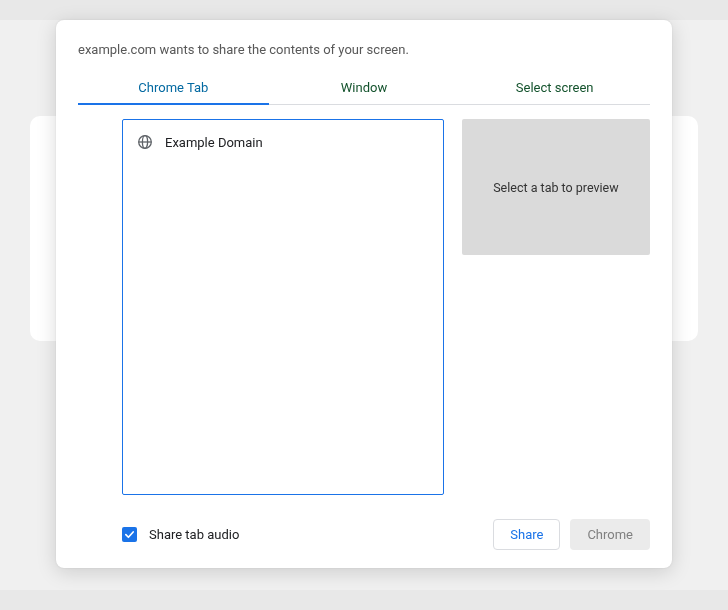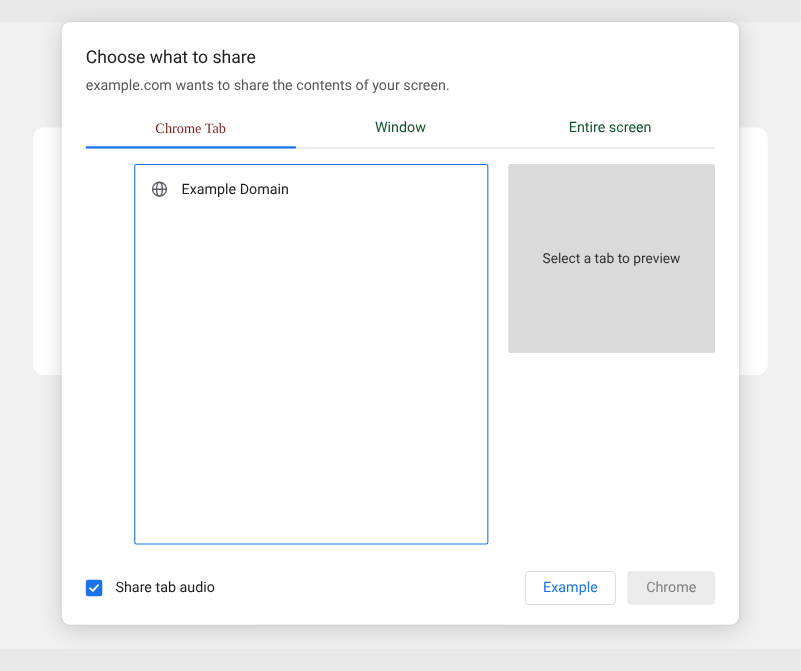--- a/index.html
+++ b/index.html
@@ -61,22 +61,21 @@
     .tab {
       flex: 1;
       text-align: center;
       padding: 9px 0;
       font-size: 13px;
       color: #14532d;
       cursor: pointer;
       position: relative;
     }
     .tab.active {
-      color: #7f1d1d;
-      font-family: Liberation Serif, serif;
+      color: #0369a1;
     }
     .tab.active::after {
       content: "";
       position: absolute;
       bottom: -1px;
       left: 0;
       right: 0;
       height: 2px;
       background: #1a73e8;
     }
@@ -108,33 +107,34 @@
       height: 16px;
       flex-shrink: 0;
     }
     .preview-area {
       flex: 1;
       display: flex;
       flex-direction: column;
     }
     .preview-box {
       background: #dadada;
-      height: 172px;
+      height: 136px;
       display: flex;
       align-items: center;
       justify-content: center;
       font-size: 12.5px;
       color: #333;
       border-radius: 2px;
     }
     .footer {
       display: flex;
       align-items: center;
       justify-content: space-between;
       margin-top: 24px;
+      margin-left: 44px;
     }
     .audio-option {
       display: flex;
       align-items: center;
       gap: 12px;
       font-size: 13px;
       color: #202124;
     }
     .checkbox {
       width: 15px;
@@ -179,32 +179,31 @@
       background: #e8e8e8;
     }
   </style>
 </head>
 <body>
 
 <div class="top-bar"></div>
 <div class="bg-panel"></div>
 
 <div class="dialog">
-  <div class="dialog-title">Choose what to share</div>
   <div class="dialog-subtitle">example.com wants to share the contents of your screen.</div>
 
   <div class="tabs">
     <div class="tab active">
       <span>Chrome Tab</span>
     </div>
     <div class="tab">
       <span>Window</span>
     </div>
     <div class="tab">
-      <span>Entire screen</span>
+      <span>Select screen</span>
     </div>
   </div>
 
   <div class="content-area">
     <div class="tab-list">
       <div class="tab-item">
         <span class="globe-icon">
           <svg viewBox="0 0 16 16" fill="none">
             <circle cx="8" cy="8" r="6.3" stroke="#5f6368" stroke-width="1.3"></circle>
             <ellipse cx="8" cy="8" rx="2.6" ry="6.3" stroke="#5f6368" stroke-width="1.3"></ellipse>
@@ -225,21 +224,21 @@
     <div class="audio-option">
       <span class="checkbox">
         <svg viewBox="0 0 12 12">
           <path d="M2 6.2 L4.8 9 L10 3.2" stroke="#fff" stroke-width="1.8" fill="none" stroke-linecap="round" stroke-linejoin="round"></path>
         </svg>
       </span>
       <span>Share tab audio</span>
     </div>
     <div class="buttons">
       <div class="btn btn-cancel">
-        <span>Example</span>
+        <span>Share</span>
       </div>
       <div class="btn btn-share">
         <span>Chrome</span>
       </div>
     </div>
   </div>
 </div>
 
 <div class="bottom-bar"></div>
 

